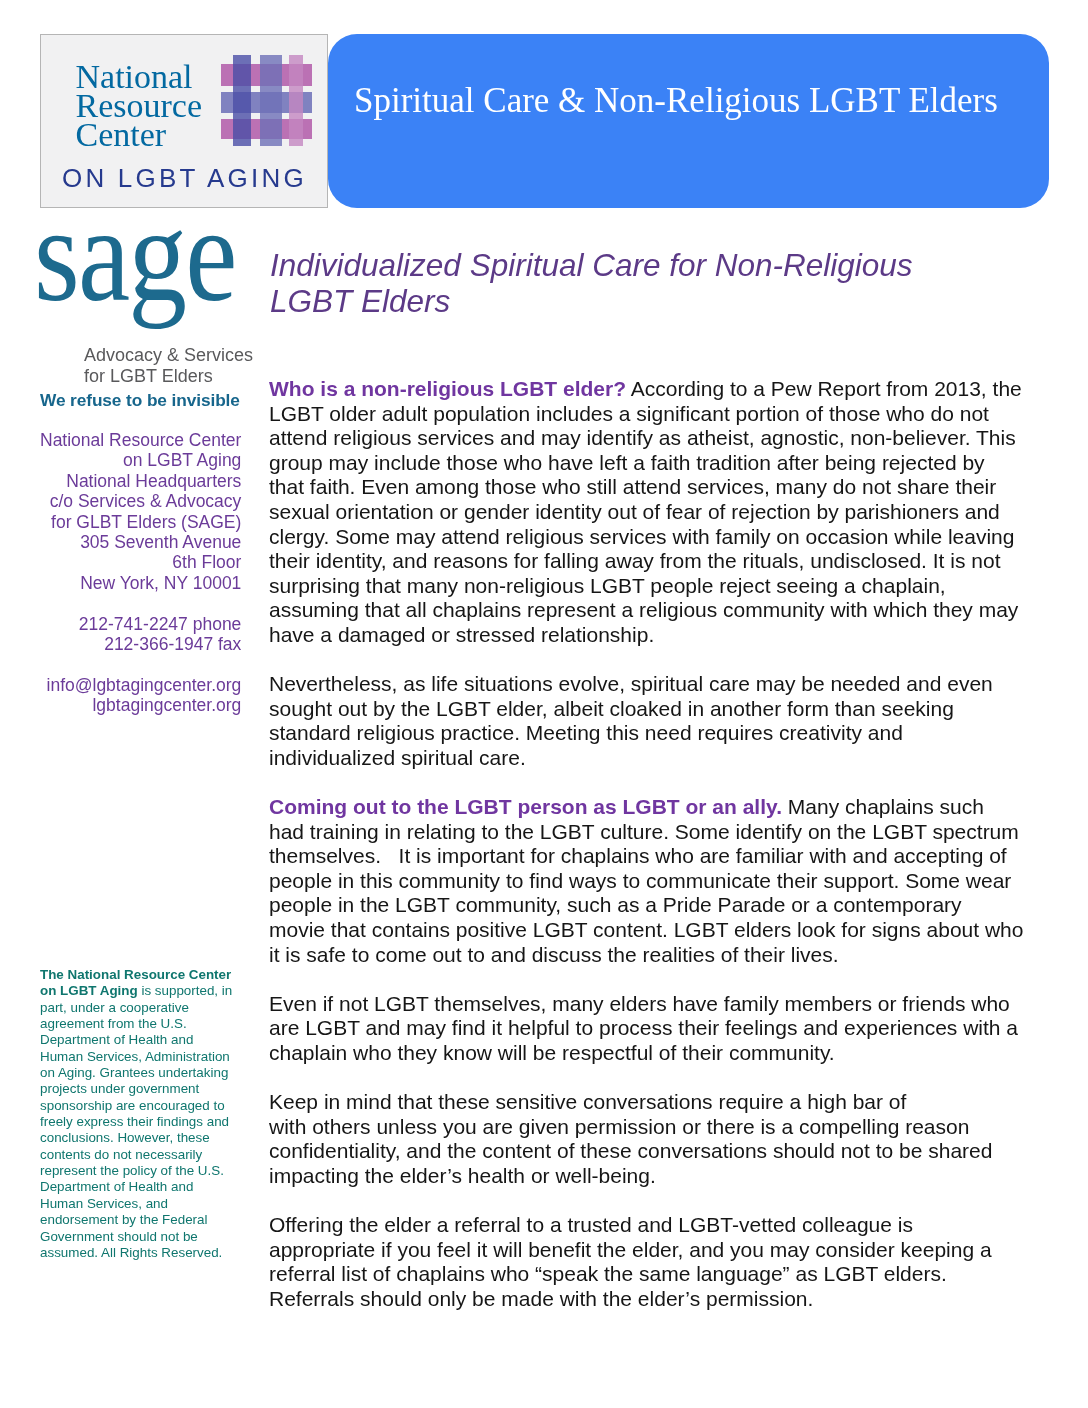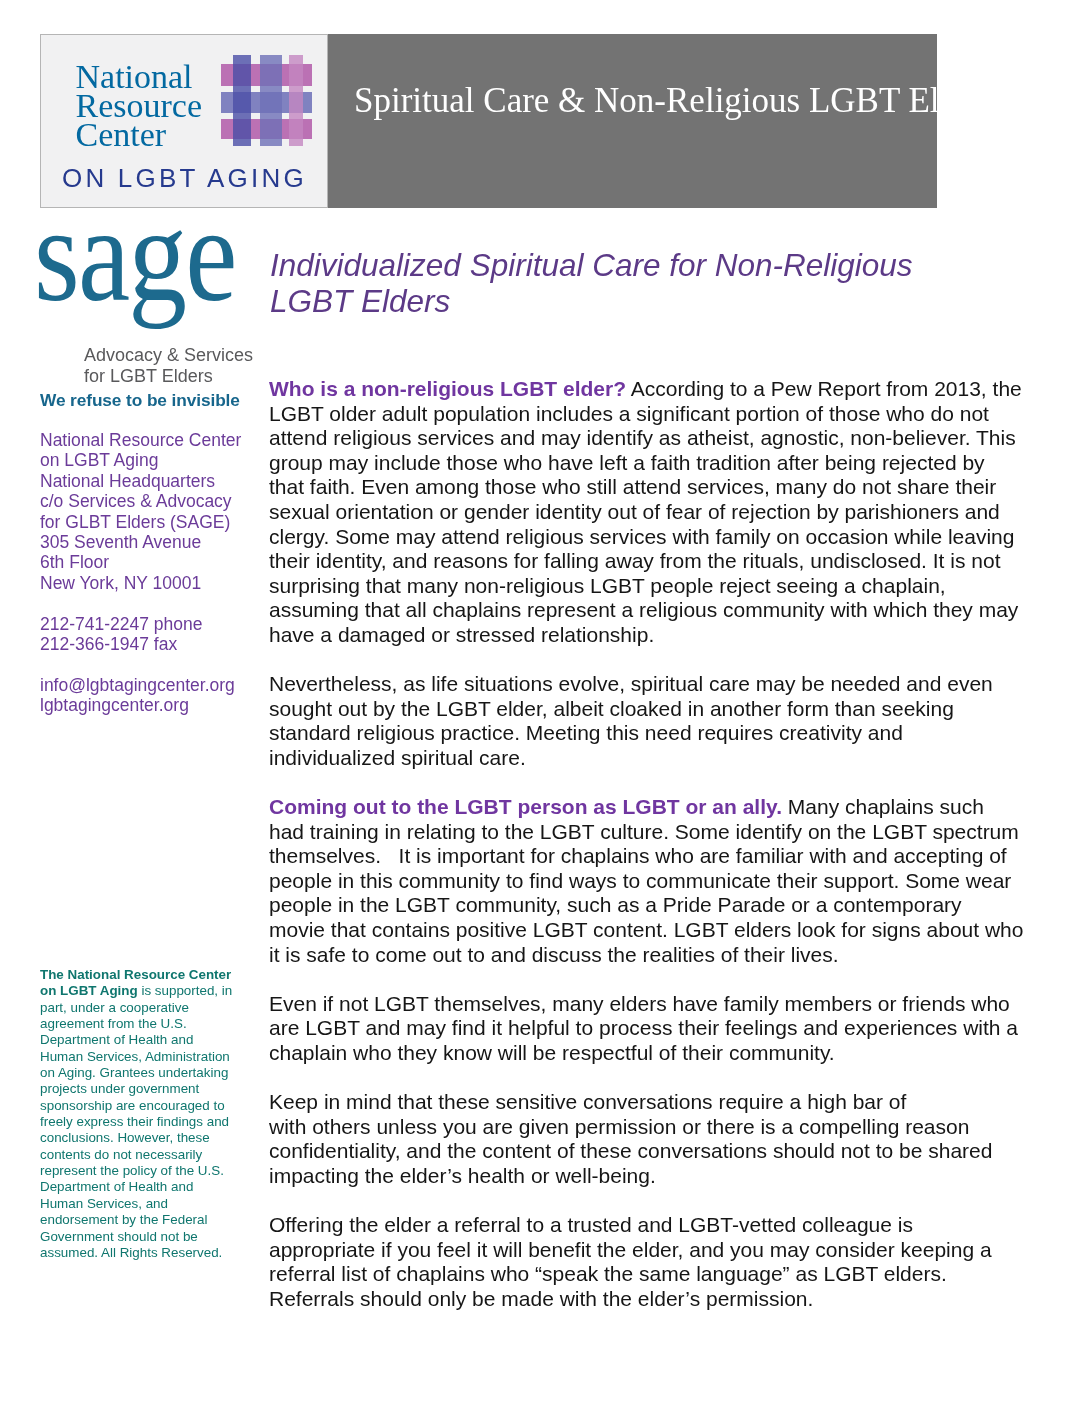--- a/index.html
+++ b/index.html
@@ -20,42 +20,42 @@
       font-size: 34px; line-height: 29px; color: #0369a1; white-space: nowrap;
     }
     .logo-sub {
       position: absolute; left: 21px; top: 128px;
       font-family: "Liberation Sans", sans-serif;
       font-size: 26px; line-height: 30px; letter-spacing: 3.2px; color: #263a8e; white-space: nowrap;
     }
     .logo-grid { position: absolute; left: 180px; top: 20px; width: 91px; height: 91px; }
 
     
-    .banner { left: 328px; top: 34px; width: 609px; height: 174px; background: #737373; }
+    .banner { left: 328px; top: 34px; width: 721px; height: 174px; background: #3b82f6; border-radius: 29px; }
     .banner-title {
       position: absolute; left: 26px; top: 47px;
       font-family: "Liberation Serif", serif; font-size: 35px; line-height: 40px;
       color: #ffffff; white-space: nowrap;
     }
 
     
     .sage-word {
       left: 34px; top: 187px; font-family: "Liberation Serif", serif;
       font-size: 135px; line-height: 135px; color: #1d6a8e; letter-spacing: -2px;
       transform: scaleX(0.87); transform-origin: left top; white-space: nowrap;
     }
     .sage-tagline {
       left: 40px; top: 345px; font-size: 18px; line-height: 21px; color: #59595b; white-space: nowrap; margin-left: 44px;
     }
     .sage-slogan {
       left: 40px; top: 389px; font-size: 17.3px; line-height: 22px; font-weight: bold;
       color: #17668c; white-space: nowrap; letter-spacing: -0.1px;
     }
     .address {
-      left: 40px; top: 430px; font-size: 17.5px; line-height: 20.4px; color: #6b3b99; white-space: nowrap;
+      left: 40px; top: 430px; font-size: 17.5px; line-height: 20.4px; color: #6b3b99; white-space: nowrap; text-align: right;
     }
     .address .spacer { height: 20.4px; }
     .address a { color: inherit; text-decoration: none; display: block; }
     .disclaimer {
       left: 40px; top: 967px; font-size: 13.4px; line-height: 16.35px; color: #0f766e; white-space: nowrap;
     }
     .disclaimer b { font-weight: bold; }
 
     
     .main-title {

